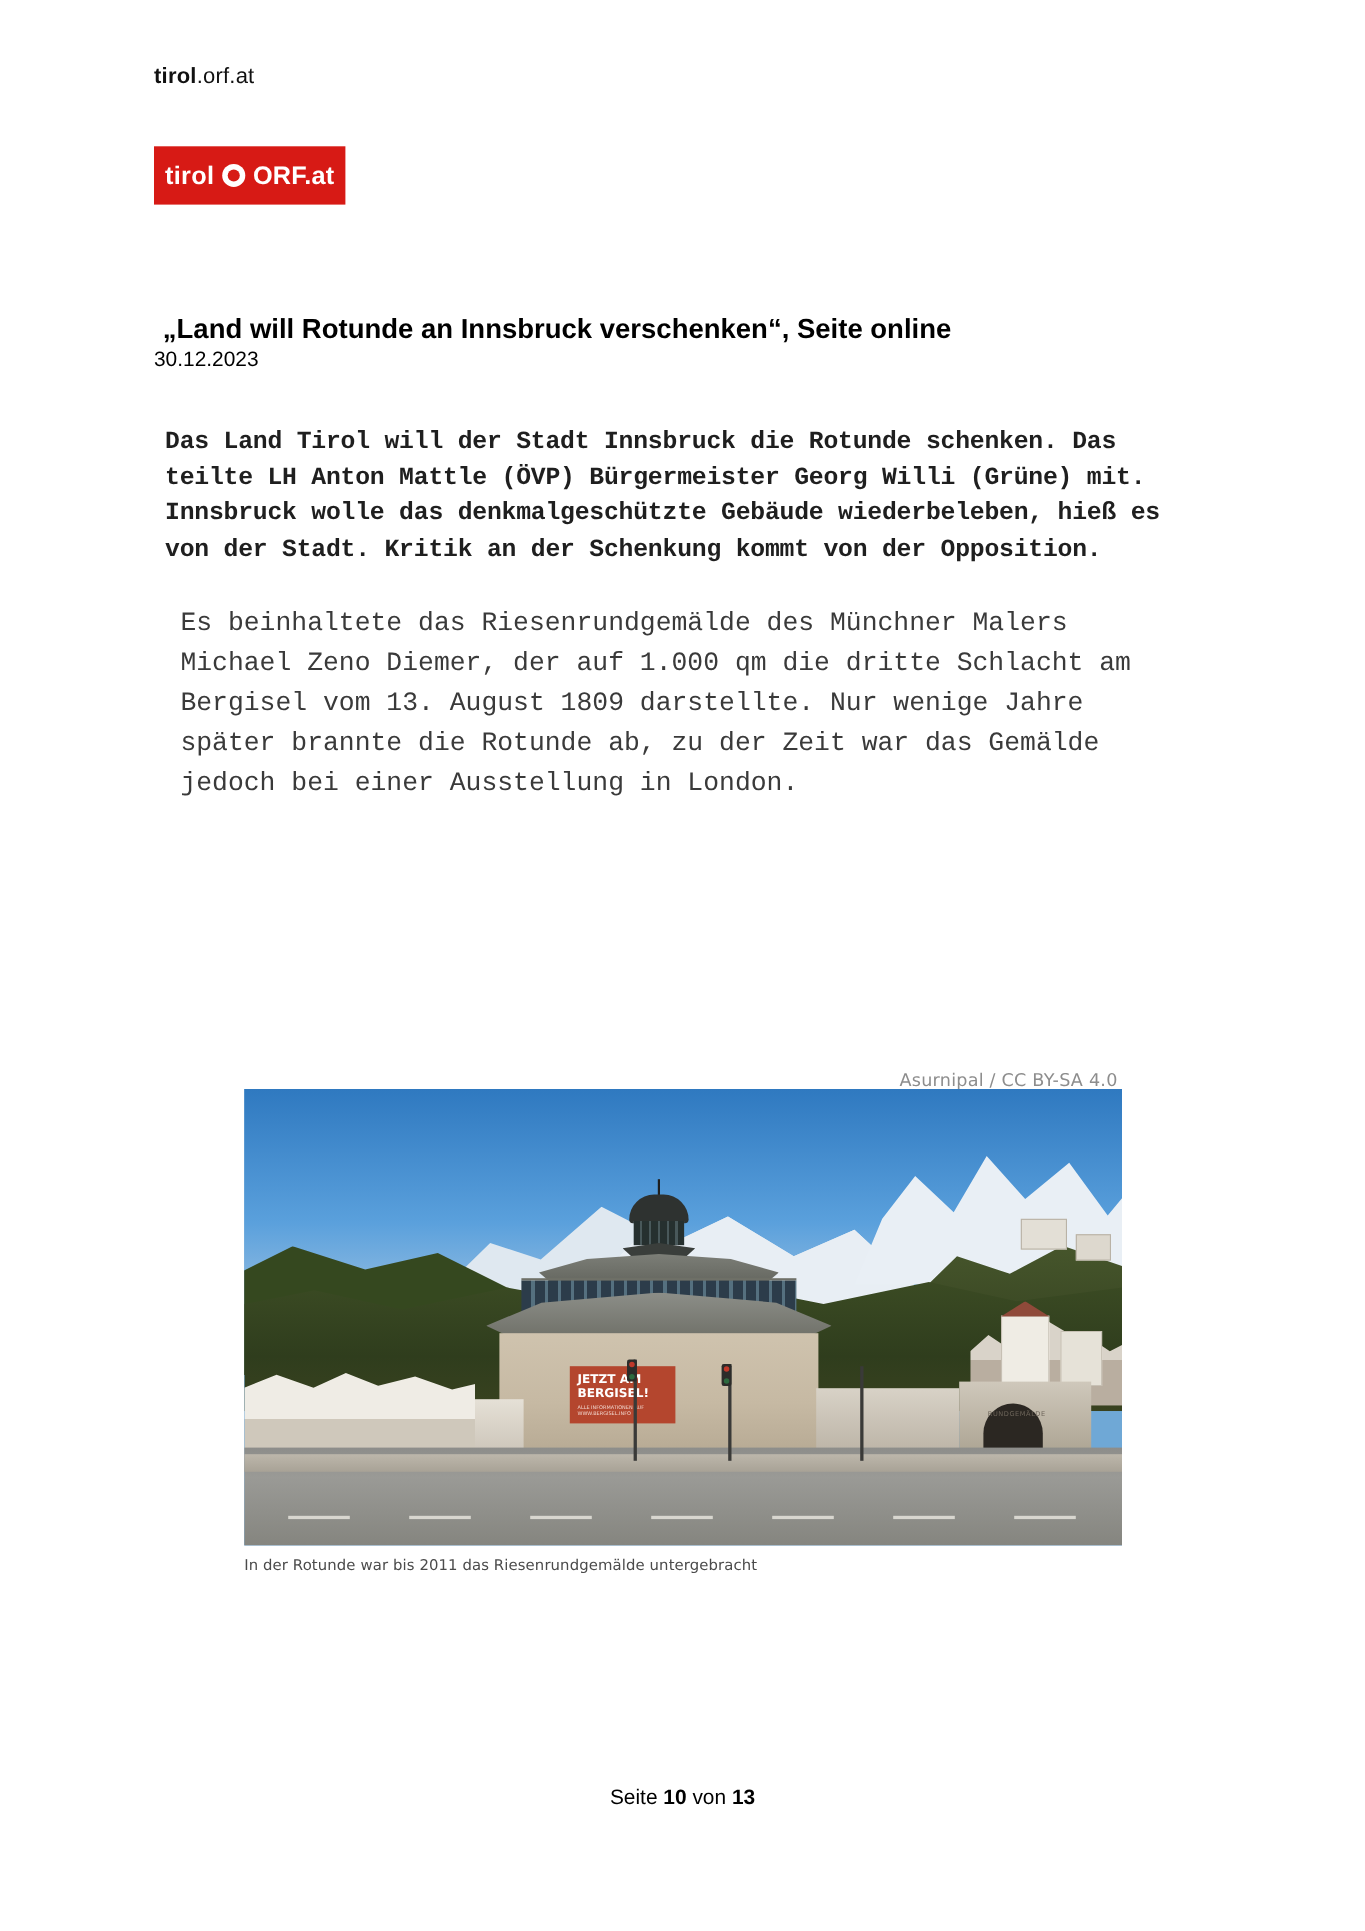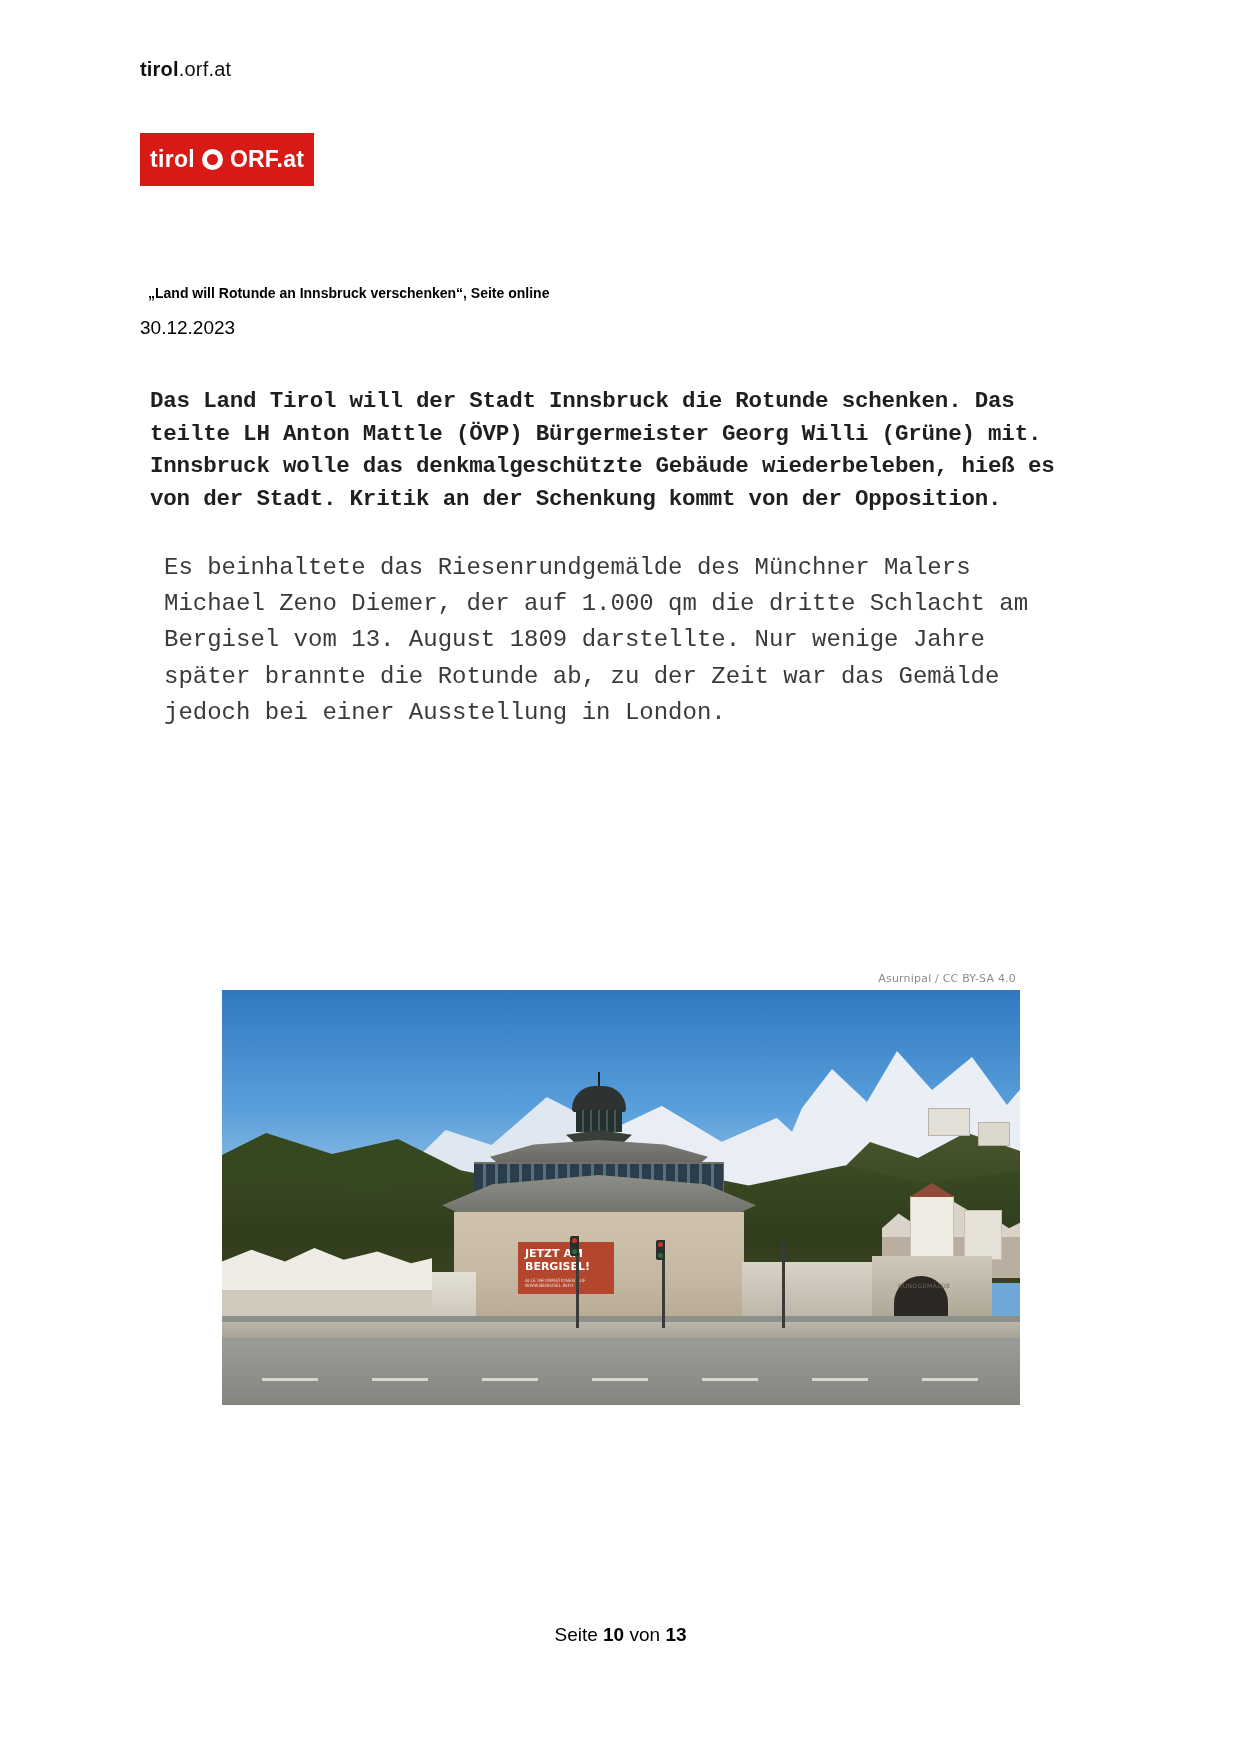--- a/index.html
+++ b/index.html
@@ -74,21 +74,21 @@
     font-size: 23px;
     font-weight: 700;
     letter-spacing: .2px;
   }
 
   
   .doc-heading {
     position: absolute;
     left: 148px;
     top: 285px;
-    font-size: 14px;
+    font-size: 25px;
     font-weight: bold;
     color: #000;
     white-space: nowrap;
   }
   .doc-date {
     position: absolute;
     left: 140px;
     top: 317px;
     font-size: 19px;
     color: #000;
@@ -134,21 +134,21 @@
     position: absolute;
     left: 222px;
     top: 990px;
     width: 798px;
   }
   .credit {
     position: absolute;
     right: 4px;
     top: -18px;
     font-family: "DejaVu Sans", sans-serif;
-    font-size: 11px;
+    font-size: 16px;
     color: #8d8d8d;
     letter-spacing: .2px;
     text-align: center;
   }
   .photo {
     position: relative;
     width: 798px;
     height: 415px;
     overflow: hidden;
     background: #6fa8d6;
@@ -412,19 +412,20 @@
       <div class="pole" style="left:440px;top:250px;height:88px;"></div>
       <div class="light" style="left:434px;top:250px;">
         <i style="top:2px;background:#c0392b;"></i>
         <i style="top:13px;background:#2d6a3f;"></i>
       </div>
       <div class="pole" style="left:560px;top:252px;height:86px;"></div>
 
       <div style="position:absolute;left:676px;top:292px;font-family:'DejaVu Sans',sans-serif;font-size:6px;color:#6d655a;letter-spacing:.5px;">RUNDGEMÄLDE</div>
     </div>
 
+    <div class="caption">In der Rotunde war bis 2011 das Riesenrundgemälde untergebracht</div>
   </div>
 
   <div class="footer">
     <span>Seite </span><b>10</b><span> von </span><b>13</b>
   </div>
 
 </div>
 
 </body></html>

